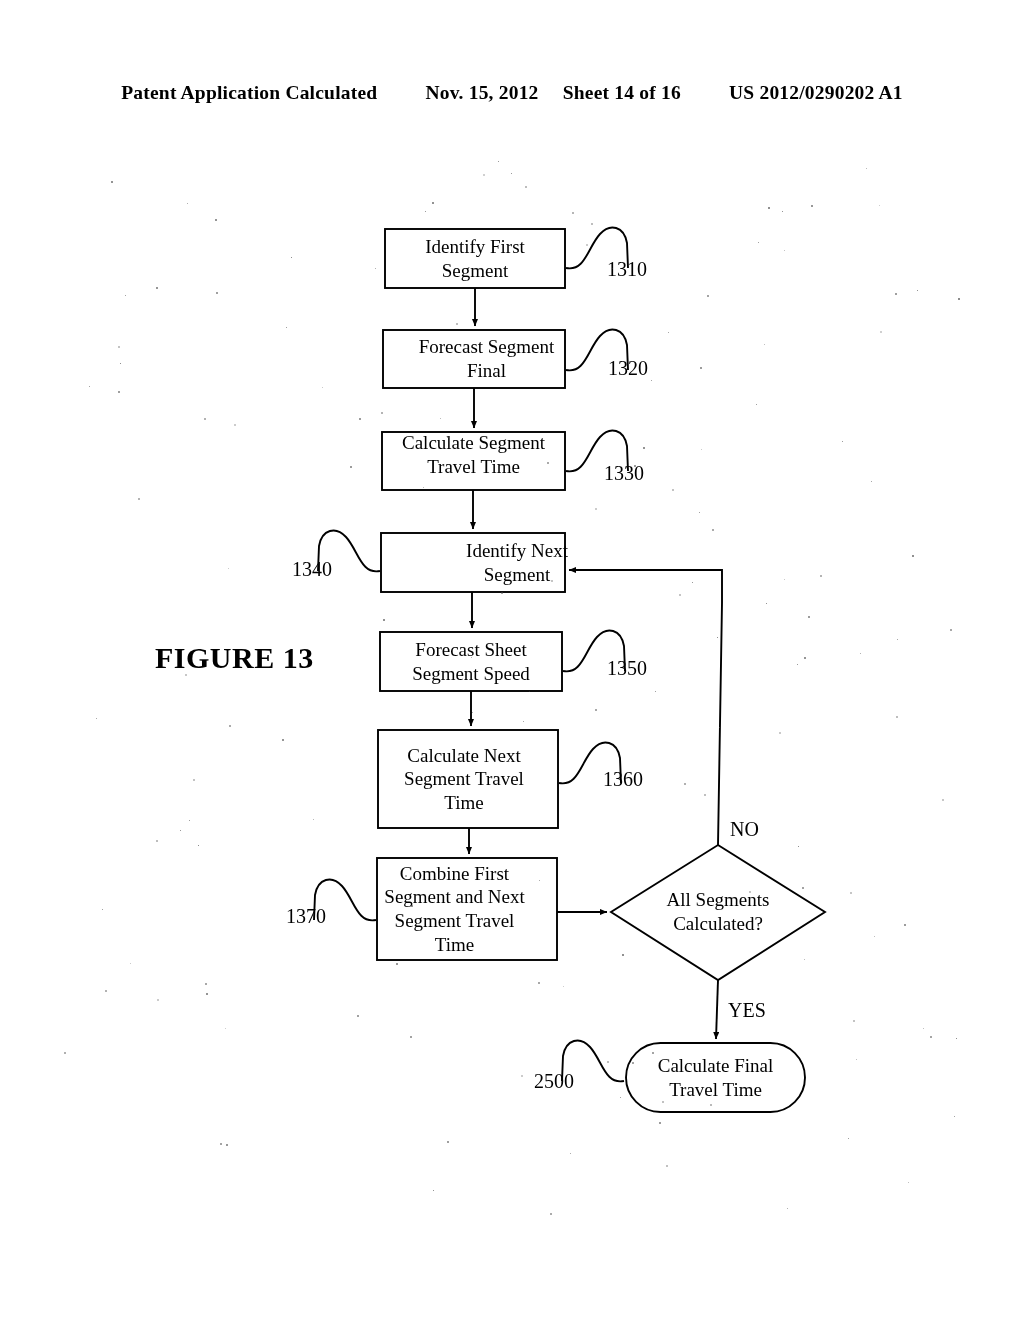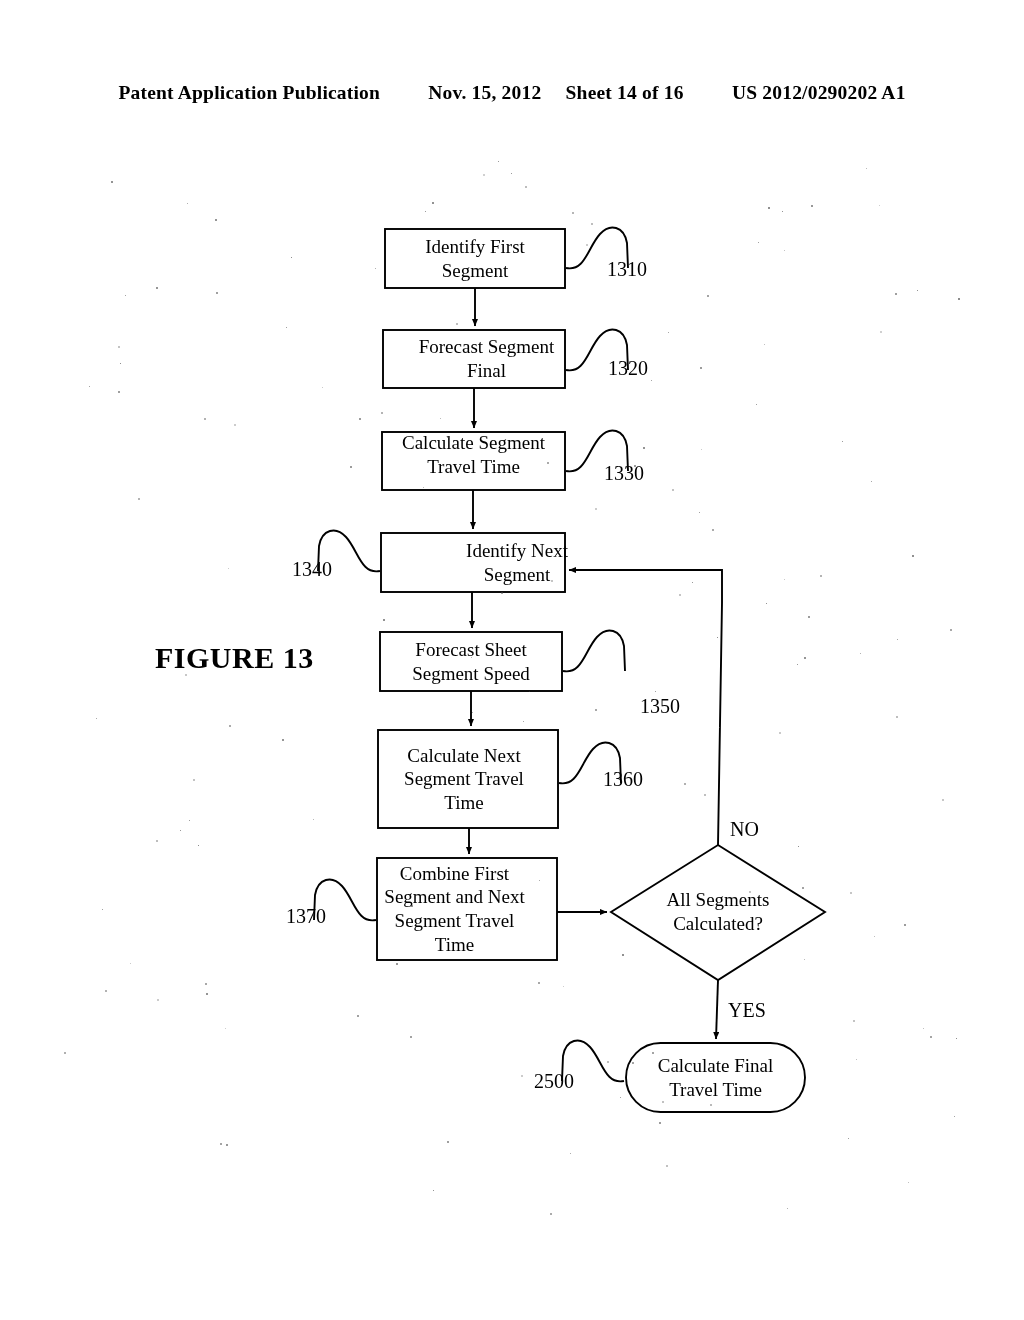--- a/index.html
+++ b/index.html
@@ -92,21 +92,21 @@
     position: absolute;
     background: #4a4a4a;
     border-radius: 50%;
     pointer-events: none;
   }
 </style>
 </head>
 <body>
 
 <div class="page-header">
-  <span class="hdr-seg">Patent Application Publication</span>
+  <span class="hdr-seg">Patent Application Calculated</span>
   <span class="hdr-gap-1"></span>
   <span class="hdr-seg">Nov. 15, 2012</span>
   <span class="hdr-gap-2"></span>
   <span class="hdr-seg">Sheet 14 of 16</span>
   <span class="hdr-gap-3"></span>
   <span class="hdr-seg">US 2012/0290202 A1</span>
 </div>
 
 <div class="figure-label">FIGURE 13</div>
 
@@ -218,21 +218,21 @@
   <span>
     <span>Calculate Final</span>
     <span>Travel Time</span>
   </span>
 </div>
 
 <div class="ref-num" style="left:607px; top:258px;">1310</div>
 <div class="ref-num" style="left:608px; top:357px;">1320</div>
 <div class="ref-num" style="left:604px; top:462px;">1330</div>
 <div class="ref-num" style="left:292px; top:558px;">1340</div>
-<div class="ref-num" style="left:640px; top:657px;margin-top:38px;">1350</div>
+<div class="ref-num" style="left:607px; top:657px;">1350</div>
 <div class="ref-num" style="left:603px; top:768px;">1360</div>
 <div class="ref-num" style="left:286px; top:905px;">1370</div>
 <div class="ref-num" style="left:534px; top:1070px;">2500</div>
 
 <div class="branch-label" style="left:730px; top:818px;">NO</div>
 <div class="branch-label" style="left:728px; top:999px;">YES</div>
 
 <div id="speckle-layer">
     <div class="speckle" style="width: 1px; height: 1px; left: 668px; top: 332px; opacity: 0.64;"></div>
     <div class="speckle" style="width: 1px; height: 1px; left: 651px; top: 380px; opacity: 0.65;"></div>

